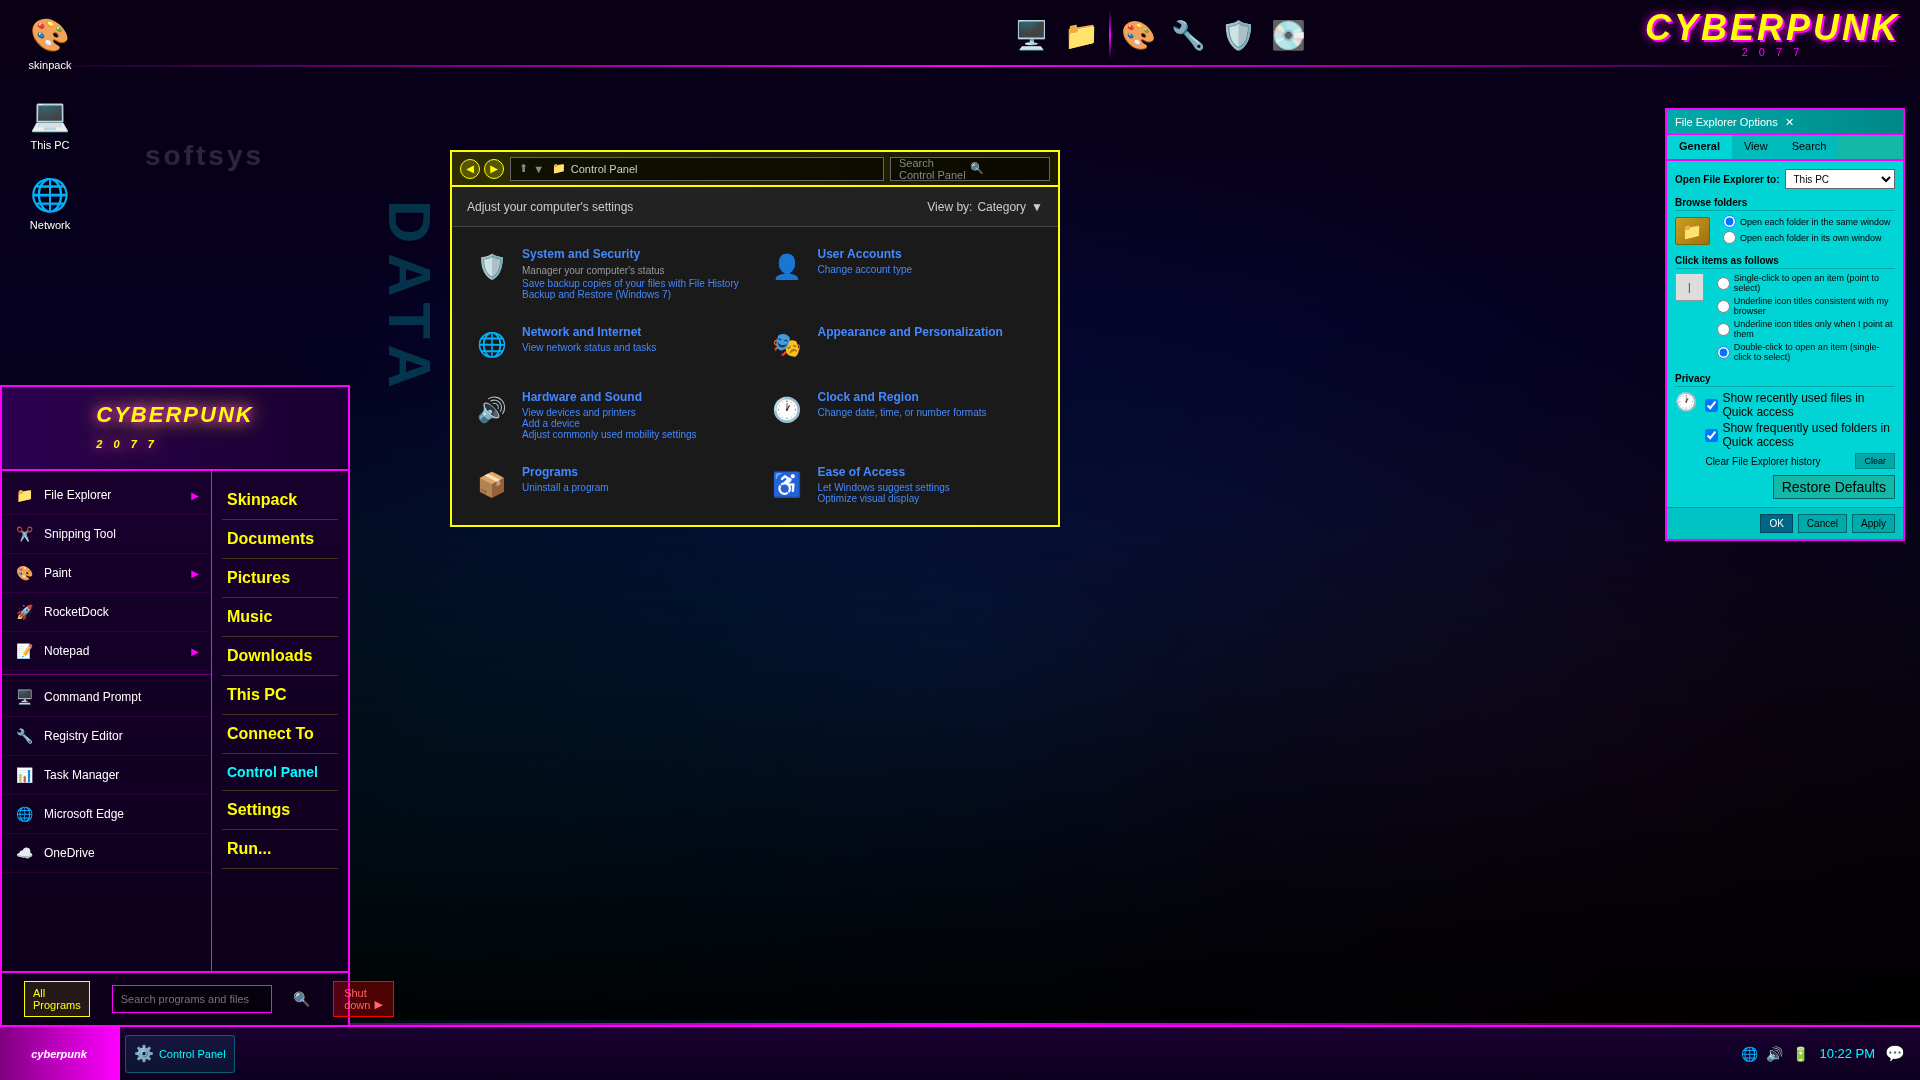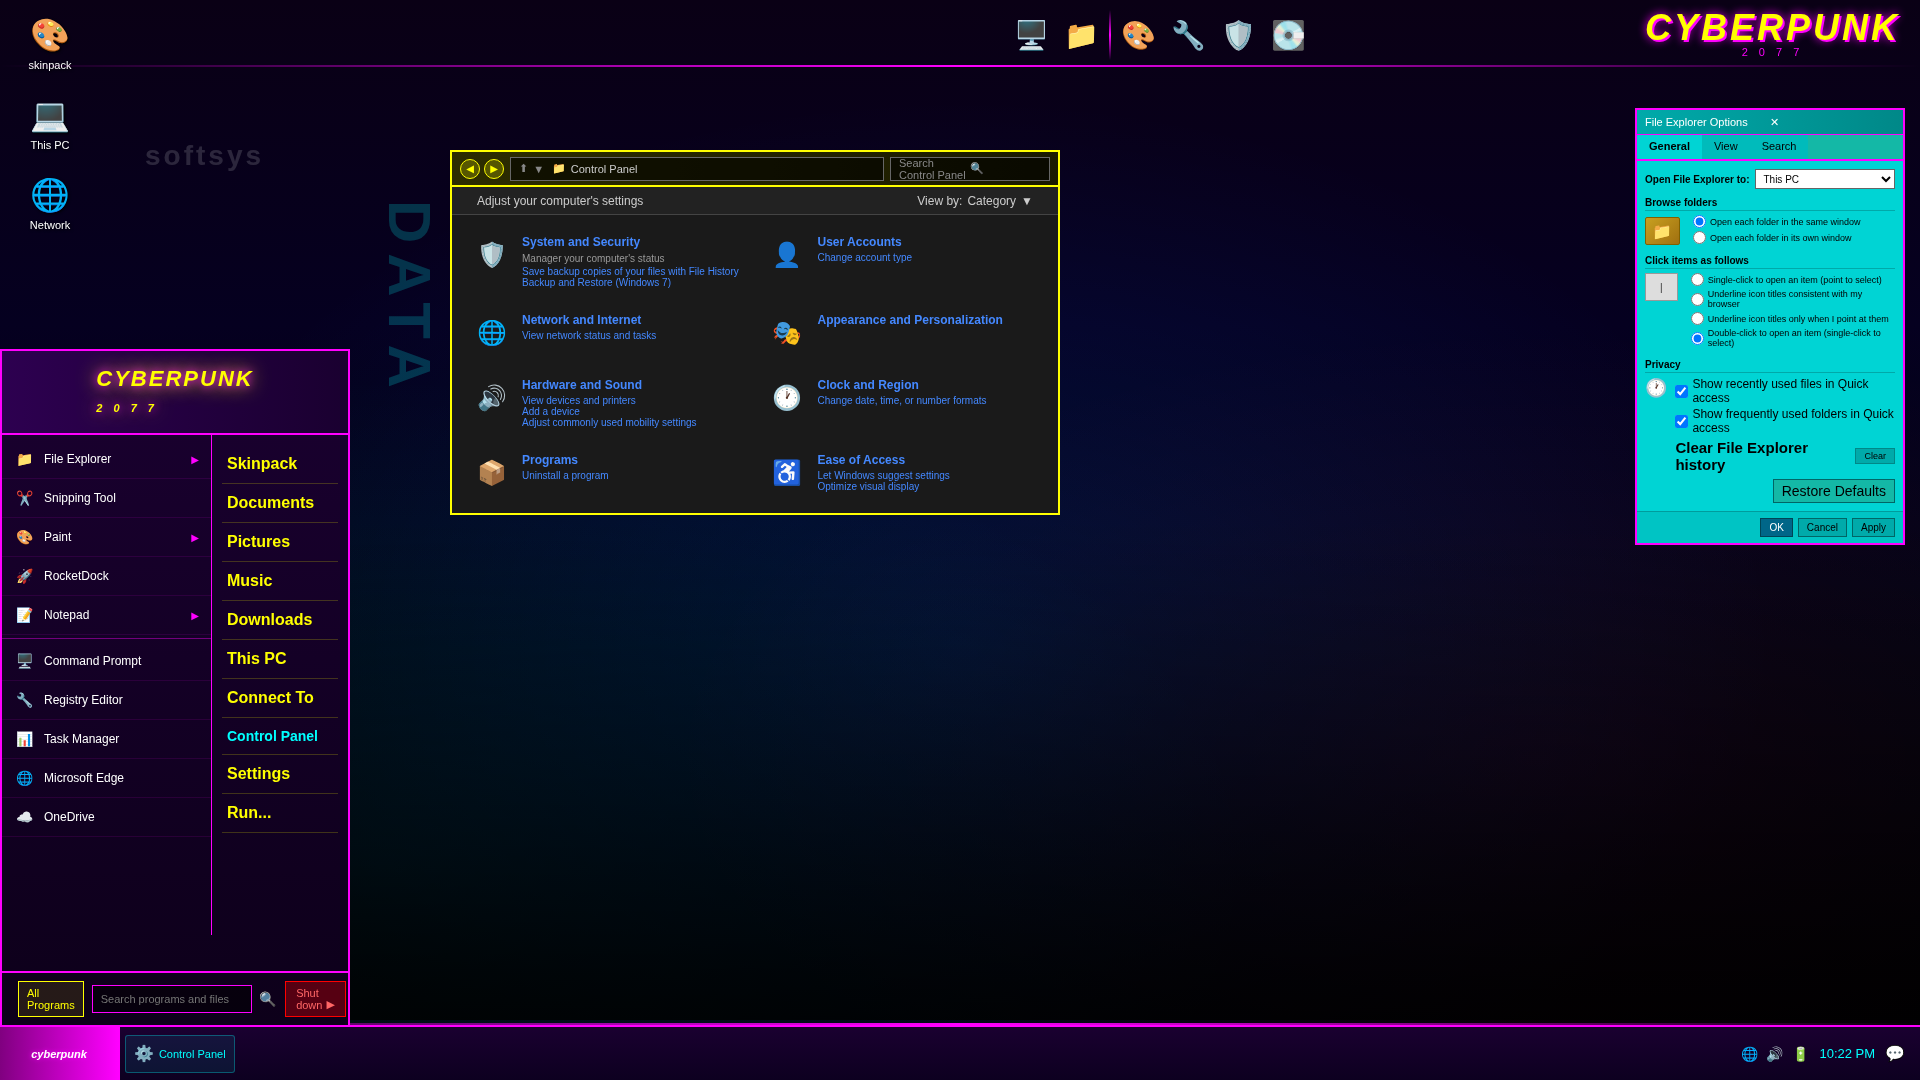--- a/index.html
+++ b/index.html
@@ -230,26 +230,25 @@
     }
     .sm-right-item {
       padding: 10px 5px;
       color: #ffff00;
       font-size: 16px;
       font-weight: bold;
       cursor: pointer;
       border-bottom: 1px solid rgba(255,255,0,0.2);
     }
     .start-menu-footer {
-      padding: 8px 16px;
+      padding: 8px 22px;
       border-top: 2px solid #ff00ff;
       display: flex;
       align-items: center;
-      gap: 8px;
-      margin-top: 36px;
+      gap: 22px;
     }
     .search-box {
       flex: 1;
       height: 28px;
       background: rgba(0,0,0,0.5);
       border: 1px solid #ff00ff;
       color: #fff;
       font-size: 11px;
       padding: 0 8px;
     }
@@ -323,26 +322,26 @@
       background: rgba(0,0,0,0.6);
       border: 1px solid #666;
       display: flex;
       align-items: center;
       padding: 0 8px;
     }
     .search-bar span { color: #888; font-size: 11px; flex: 1; }
     .search-bar .s-icon { color: #888; }
 
     .window-toolbar {
-      height: 28px;
+      height: 40px;
       background: #222;
       border-bottom: 1px solid #444;
       display: flex;
       align-items: center;
-      padding: 0 25px;
+      padding: 0 15px;
       justify-content: space-between;
     }
     .window-toolbar span { color: #ccc; font-size: 12px; }
     .view-by {
       display: flex; align-items: center; gap: 5px;
       color: #ccc; font-size: 12px; cursor: pointer;
     }
 
     .cp-content {
       padding: 15px;
@@ -380,21 +379,21 @@
       font-size: 10px;
       cursor: pointer;
       display: block;
     }
 
     
     .fe-dialog {
       position: absolute;
       top: 108px;
       right: 15px;
-      width: 270px;
+      width: 240px;
       background: #00d4d4;
       border: 2px solid #ff00ff;
       z-index: 300;
     }
     .fe-titlebar {
       height: 25px;
       background: linear-gradient(90deg, #00aaaa, #008888);
       display: flex;
       align-items: center;
       padding: 0 8px;
@@ -935,21 +934,21 @@
         <div>
           <div class="fe-check-item">
             <input type="checkbox" checked="" style="">
             <span>Show recently used files in Quick access</span>
           </div>
           <div class="fe-check-item">
             <input type="checkbox" checked="" style="">
             <span>Show frequently used folders in Quick access</span>
           </div>
           <div class="fe-btn-row">
-            <span style="font-size:15px;color:#000;font-weight:bold;">Clear File Explorer history</span>
+            <span style="font-size:10px;color:#000;">Clear File Explorer history</span>
             <button class="fe-clear-btn">Clear</button>
           </div>
         </div>
       </div>
     </div>
 
     <div style="display:flex;justify-content:flex-end;margin-top:6px;">
       <button class="fe-restore-btn">Restore Defaults</button>
     </div>
 

